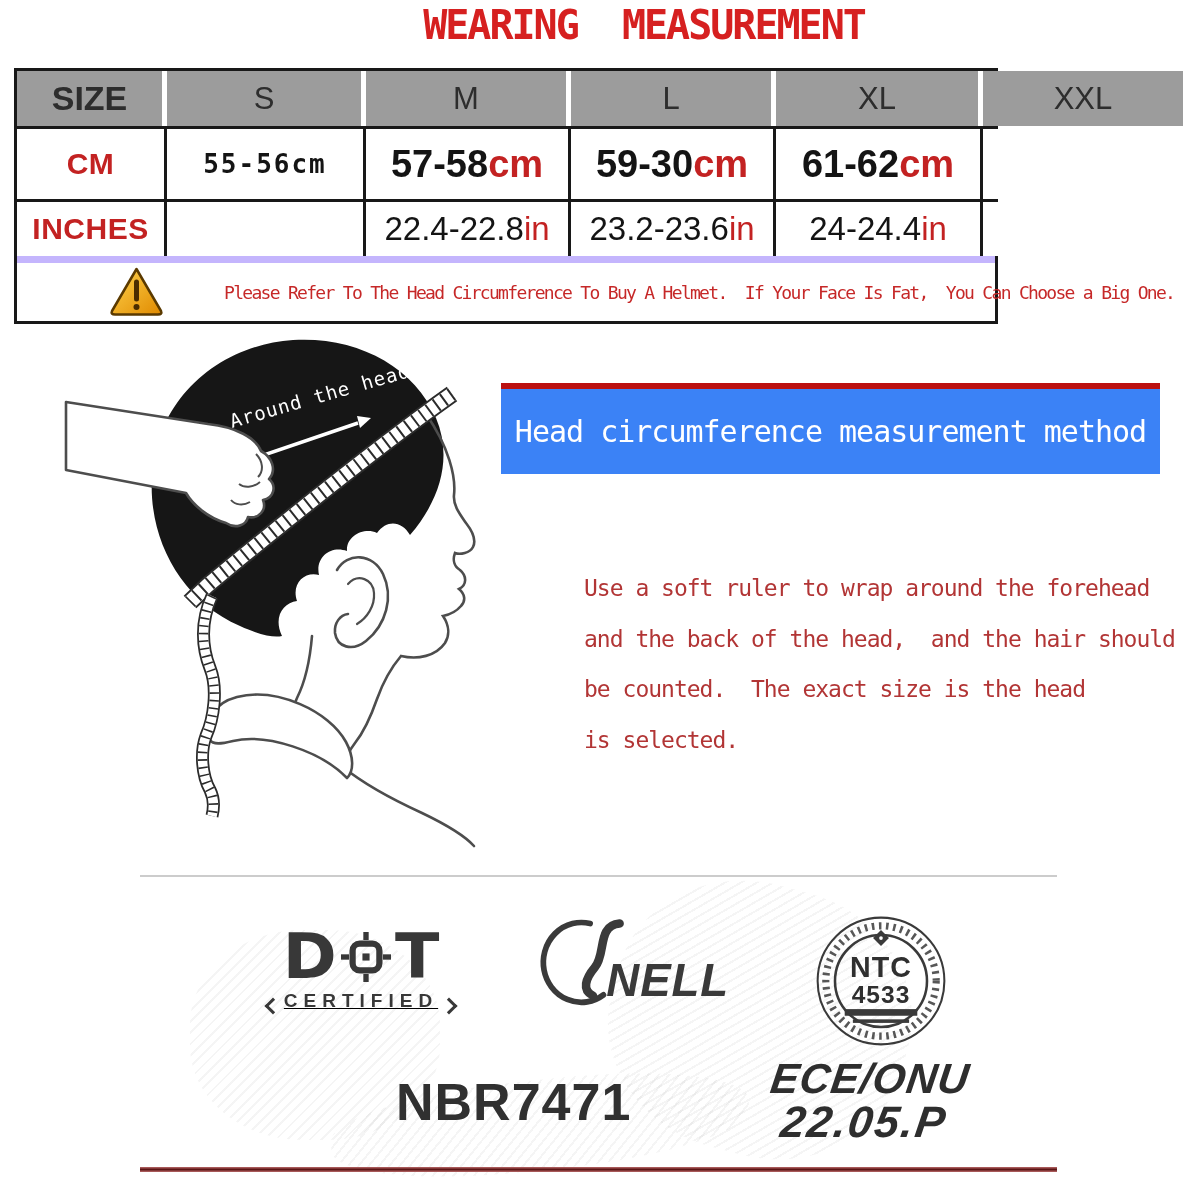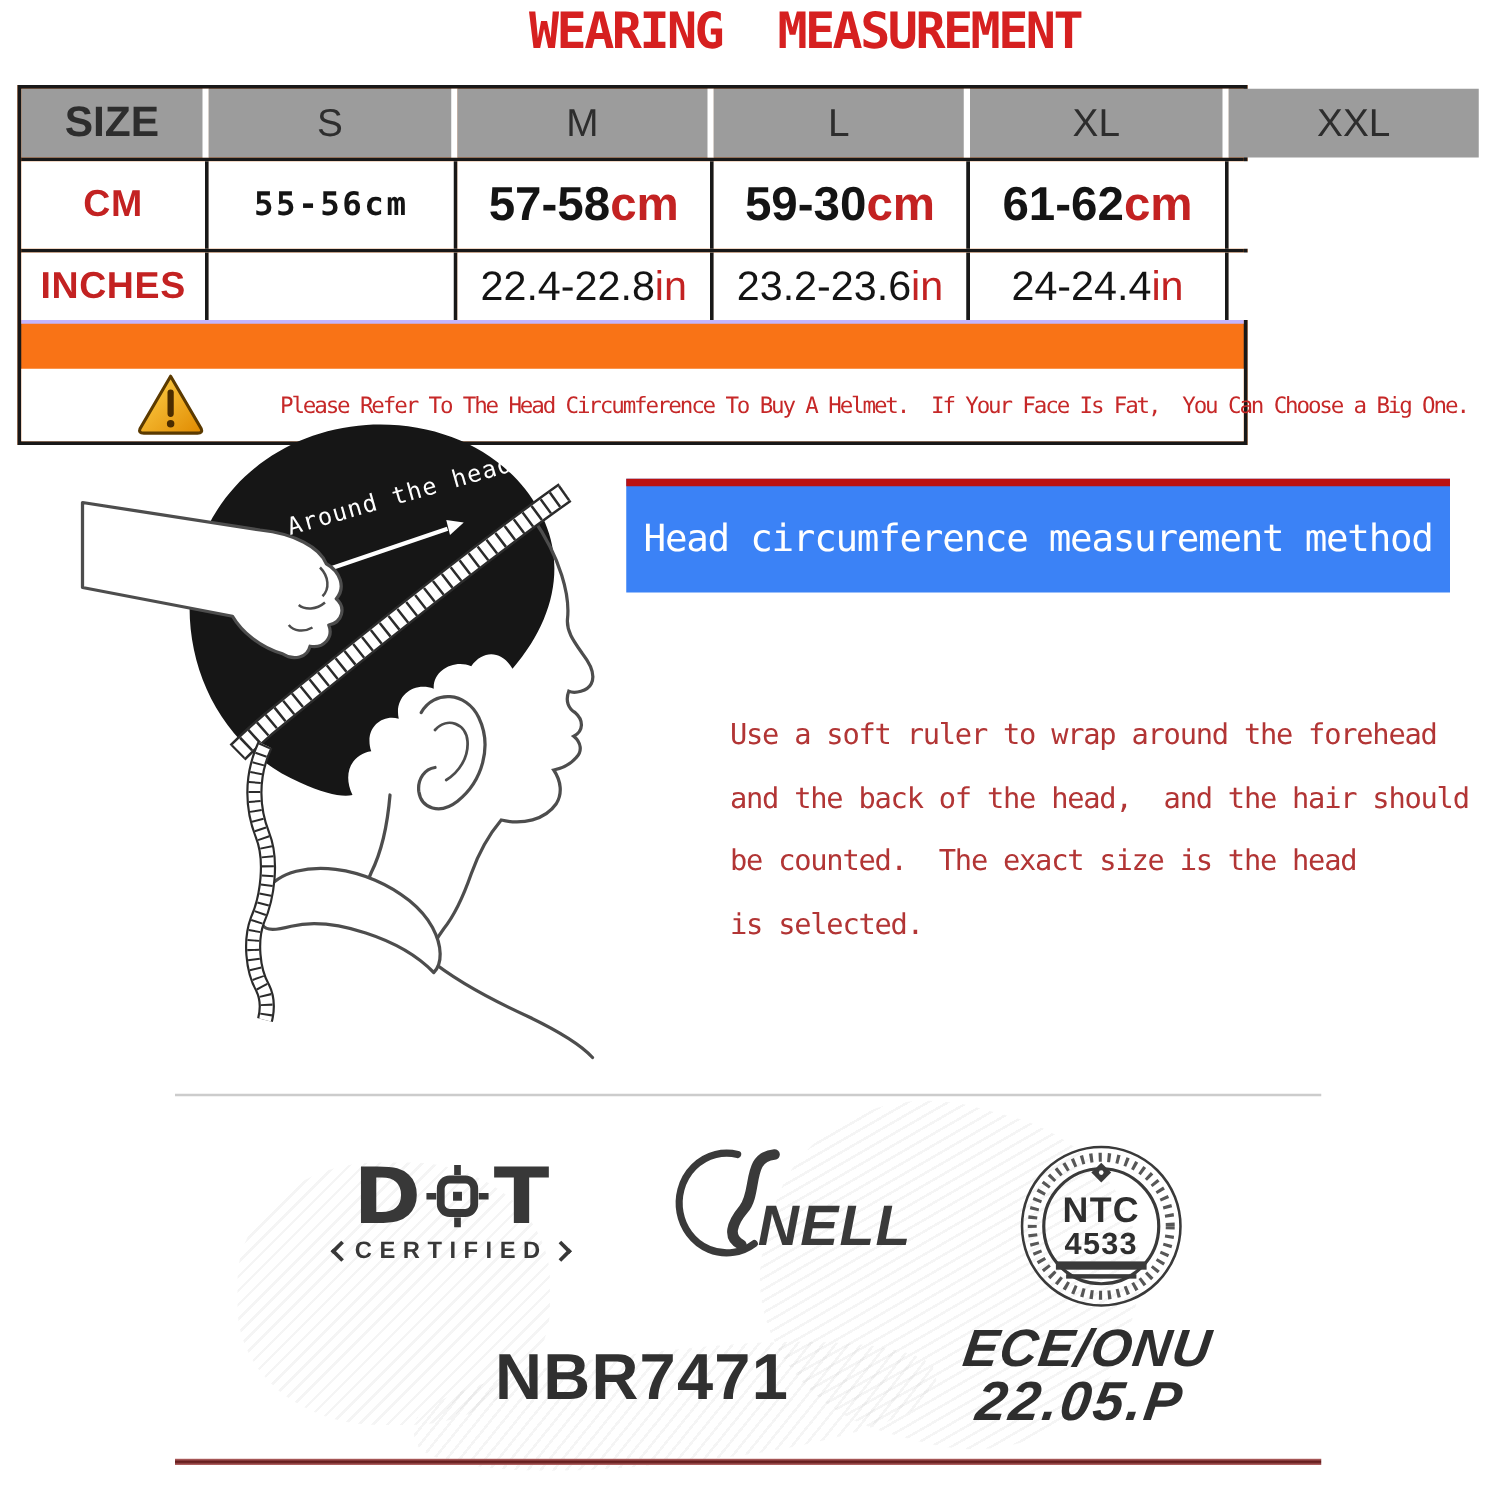--- a/index.html
+++ b/index.html
@@ -7,40 +7,40 @@
         font-family:"Liberation Sans",sans-serif;}
   .pre{white-space:pre;padding-left:44px;}
 
   
   #title{position:absolute;top:2px;left:0;width:100%;text-align:center;
          font-family:"DejaVu Sans Mono",monospace;font-weight:bold;
          font-size:40px;letter-spacing:-2px;color:#d62020;}
 
   
   #size-table{position:absolute;left:14px;top:68px;width:984px;
-              border:3px solid #181818;background:#f97316;box-sizing:border-box;}
+              border:3px solid #181818;background:#d946ef;box-sizing:border-box;}
   .t-row{display:grid;grid-template-columns:150px 199px 205px 205px 207px 200px;}
   .t-head{height:55px;border-bottom:3px solid #181818;}
   .t-head .cell{background:#9c9c9c;display:flex;align-items:center;justify-content:center;
                 font-size:31px;color:#2d2d2d;border-right:5px solid #fff;box-sizing:border-box;}
   .t-head .cell:last-child{border-right:none;}
   .t-head .h-size{font-size:34px;font-weight:bold;}
   .t-row-cm{height:70px;border-bottom:3px solid #181818;}
-  .t-row-in{height:54px;border-bottom:3px solid #c4b5fd;}
+  .t-row-in{height:54px;border-bottom:7px solid #c4b5fd;}
   .t-body .cell, .t-row-cm .cell, .t-row-in .cell{
       display:flex;align-items:center;justify-content:center;
       border-right:3px solid #181818;box-sizing:border-box;background:#fff;}
   .t-row-cm .cell:last-child,.t-row-in .cell:last-child{border-right:none;}
   .row-label{color:#c32222;font-weight:bold;font-size:30px;letter-spacing:0.5px;}
   .val-cm{font-size:38px;font-weight:bold;color:#141414;}
   .val-in{font-size:33px;font-weight:normal;color:#141414;}
   .unit{color:#c32222;}
   .val-mono{font-family:"DejaVu Sans Mono",monospace;font-size:26px;font-weight:bold;
             letter-spacing:2px;color:#141414;}
-  .t-note{height:58px;display:flex;align-items:center;background:#fff;margin-top:36px;}
+  .t-note{height:58px;display:flex;align-items:center;background:#fff;}
   .t-note .warn-icon{margin-left:92px;flex:0 0 auto;}
   .t-note .warn-text{margin-left:16px;color:#c62828;
             font-family:"DejaVu Sans Mono",monospace;font-size:18px;letter-spacing:-1.7px;}
 
   
   #head-diagram{position:absolute;left:60px;top:330px;width:430px;height:520px;}
 
   
   #method-banner{position:absolute;left:501px;top:383px;width:659px;height:91px;
       background:#3b82f6;border-top:6px solid #bb1111;box-sizing:border-box;
@@ -61,21 +61,21 @@
   .wm{position:absolute;border-radius:45%;
       background:repeating-linear-gradient(135deg,rgba(110,110,110,0.07) 0 2px,transparent 2px 8px);}
   #wm1{left:190px;top:930px;width:250px;height:210px;}
   #wm2{left:610px;top:885px;width:300px;height:270px;transform:rotate(15deg);}
   #wm3{left:330px;top:1080px;width:420px;height:90px;transform:rotate(-6deg);}
 
   #dot-logo{position:absolute;left:258px;top:928px;width:206px;text-align:center;}
   #dot-word{display:flex;align-items:center;justify-content:center;gap:5px;}
   .dot-letter{font-family:"DejaVu Sans",sans-serif;font-weight:bold;font-size:62px;
       line-height:58px;color:#383838;transform:scaleX(1.05);}
-  #dot-sub{margin-top:4px;display:flex;align-items:center;justify-content:center;gap:5px;}
+  #dot-sub{margin-top:4px;display:flex;align-items:flex-end;justify-content:center;gap:5px;text-decoration:underline;}
   #dot-sub .sub-text{font-size:19px;font-weight:bold;letter-spacing:6px;color:#383838;}
   .chev{width:9px;height:9px;border-top:3px solid #383838;border-right:3px solid #383838;
         flex:0 0 auto;}
   .chev-left{transform:rotate(-135deg);}
   .chev-right{transform:rotate(45deg);}
 
   #snell-logo{position:absolute;left:536px;top:916px;}
   #ntc-stamp{position:absolute;left:812px;top:912px;}
 
   #nbr-label{position:absolute;left:396px;top:1072px;font-size:52px;font-weight:bold;

